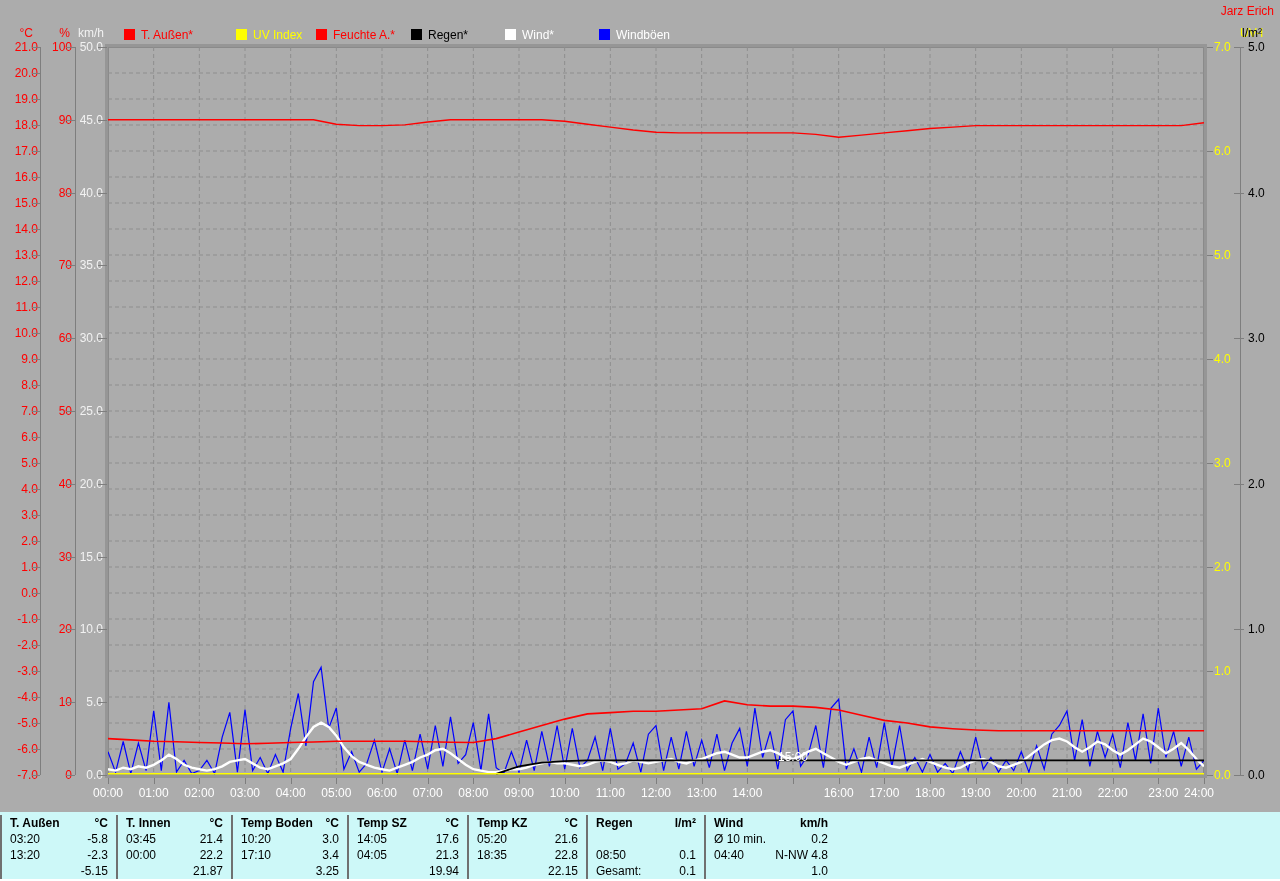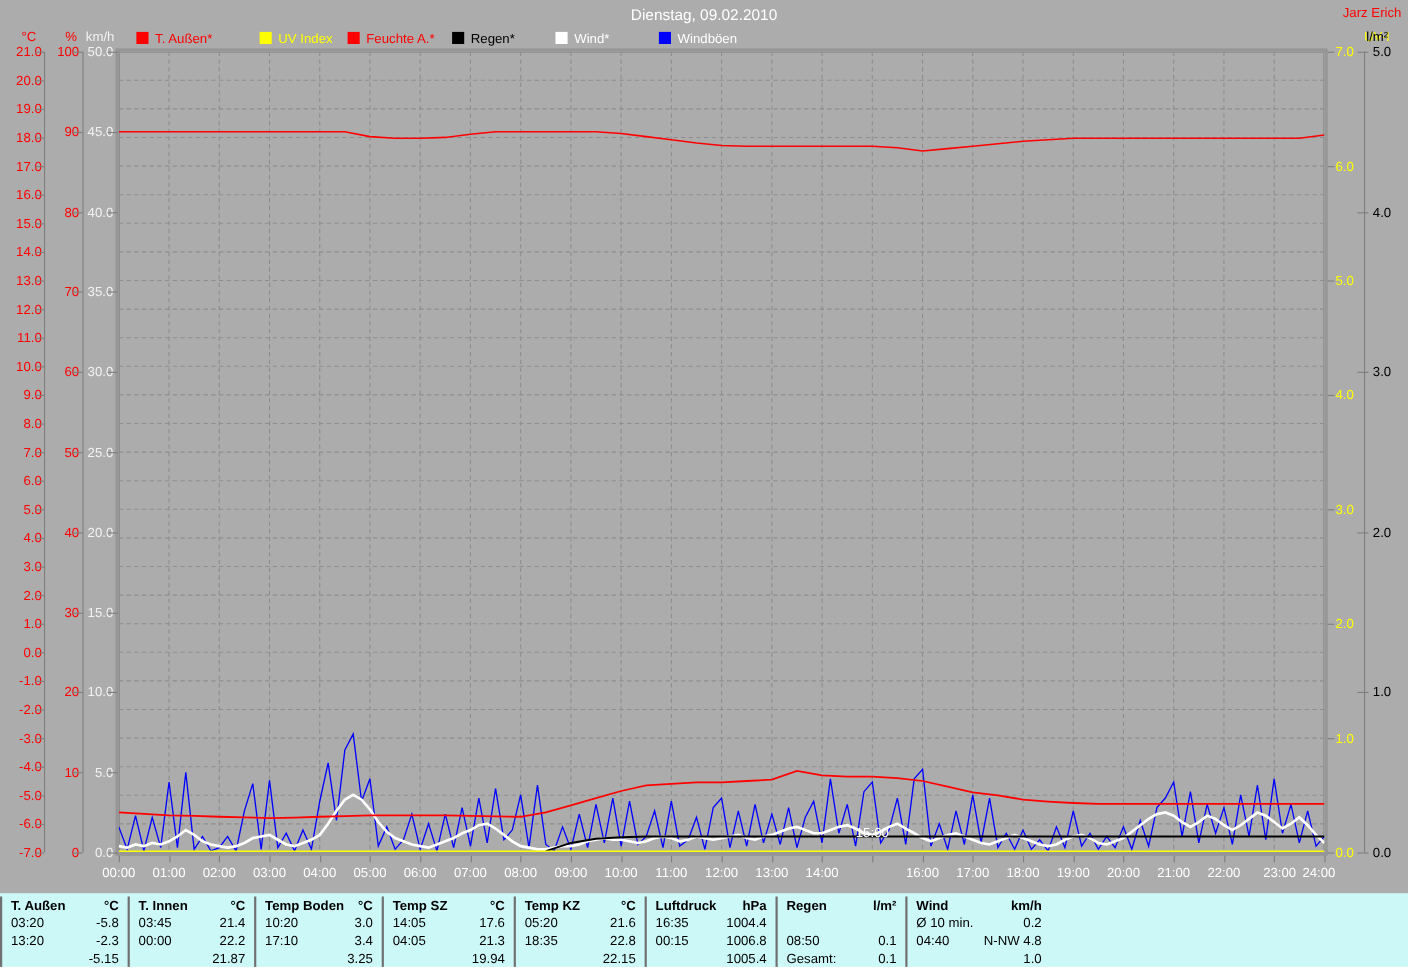--- a/index.html
+++ b/index.html
@@ -39,21 +39,20 @@
   .t-cell{height:16px;line-height:16px;white-space:nowrap;overflow:hidden;}
   .t-first .t-cell{padding-left:6px;font-weight:bold;}
   .t-two{display:flex;justify-content:space-between;padding:0 8px;}
   .t-bold{font-weight:bold;}
 </style>
 </head>
 <body>
 
 <div id="screen" style="background: rgb(172, 172, 172);">
 
-  <div id="title" class="abs" style="color: rgb(255, 255, 255);">Dienstag, 09.02.2010</div>
   <div id="author" class="abs" style="color: rgb(255, 0, 0);">Jarz Erich</div>
 
   <span class="unit" id="u-temp" style="color: rgb(255, 0, 0);">°C</span>
   <span class="unit" id="u-hum" style="color: rgb(255, 0, 0);">%</span>
   <span class="unit" id="u-wind" style="color: rgb(242, 242, 242);">km/h</span>
   <span class="unit" id="u-uv" style="color: rgb(255, 255, 0);">UV-I</span>
   <span class="unit" id="u-rain" style="color: rgb(0, 0, 0);">l/m²</span>
 
   <div id="legend">
     <span class="leg-item" style="left:124px"><i class="sw" style="background: rgb(255, 0, 0);"></i><span style="color: rgb(255, 0, 0);">T. Außen*</span></span>
@@ -395,38 +394,20 @@
         </div>
         <div class="t-cell t-two">
           <span>18:35</span>
           <span>22.8</span>
         </div>
         <div class="t-cell t-two">
           <span></span>
           <span>22.15</span>
         </div>
       </div>
-      <div class="t-col t-sep" style="width: 119px;">
-        <div class="t-cell t-two t-bold">
-          <span>Luftdruck</span>
-          <span>hPa</span>
-        </div>
-        <div class="t-cell t-two">
-          <span>16:35</span>
-          <span>1004.4</span>
-        </div>
-        <div class="t-cell t-two">
-          <span>00:15</span>
-          <span>1006.8</span>
-        </div>
-        <div class="t-cell t-two">
-          <span></span>
-          <span>1005.4</span>
-        </div>
-      </div>
       <div class="t-col t-sep" style="width: 118px;">
         <div class="t-cell t-two t-bold">
           <span>Regen</span>
           <span>l/m²</span>
         </div>
         <div class="t-cell t-two">
           <span></span>
           <span></span>
         </div>
         <div class="t-cell t-two">

